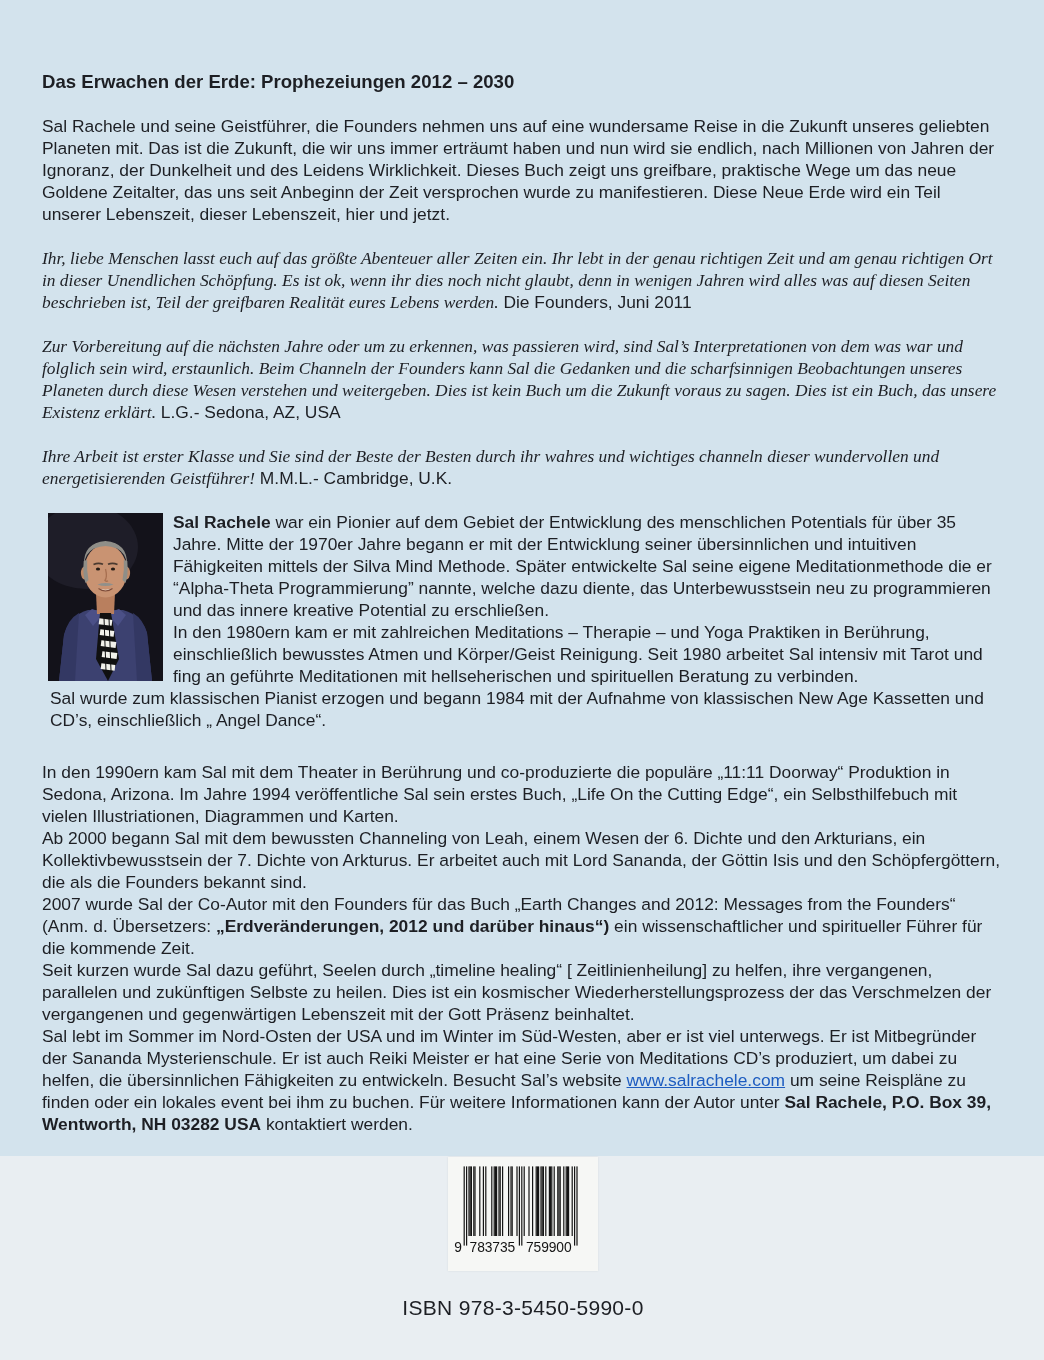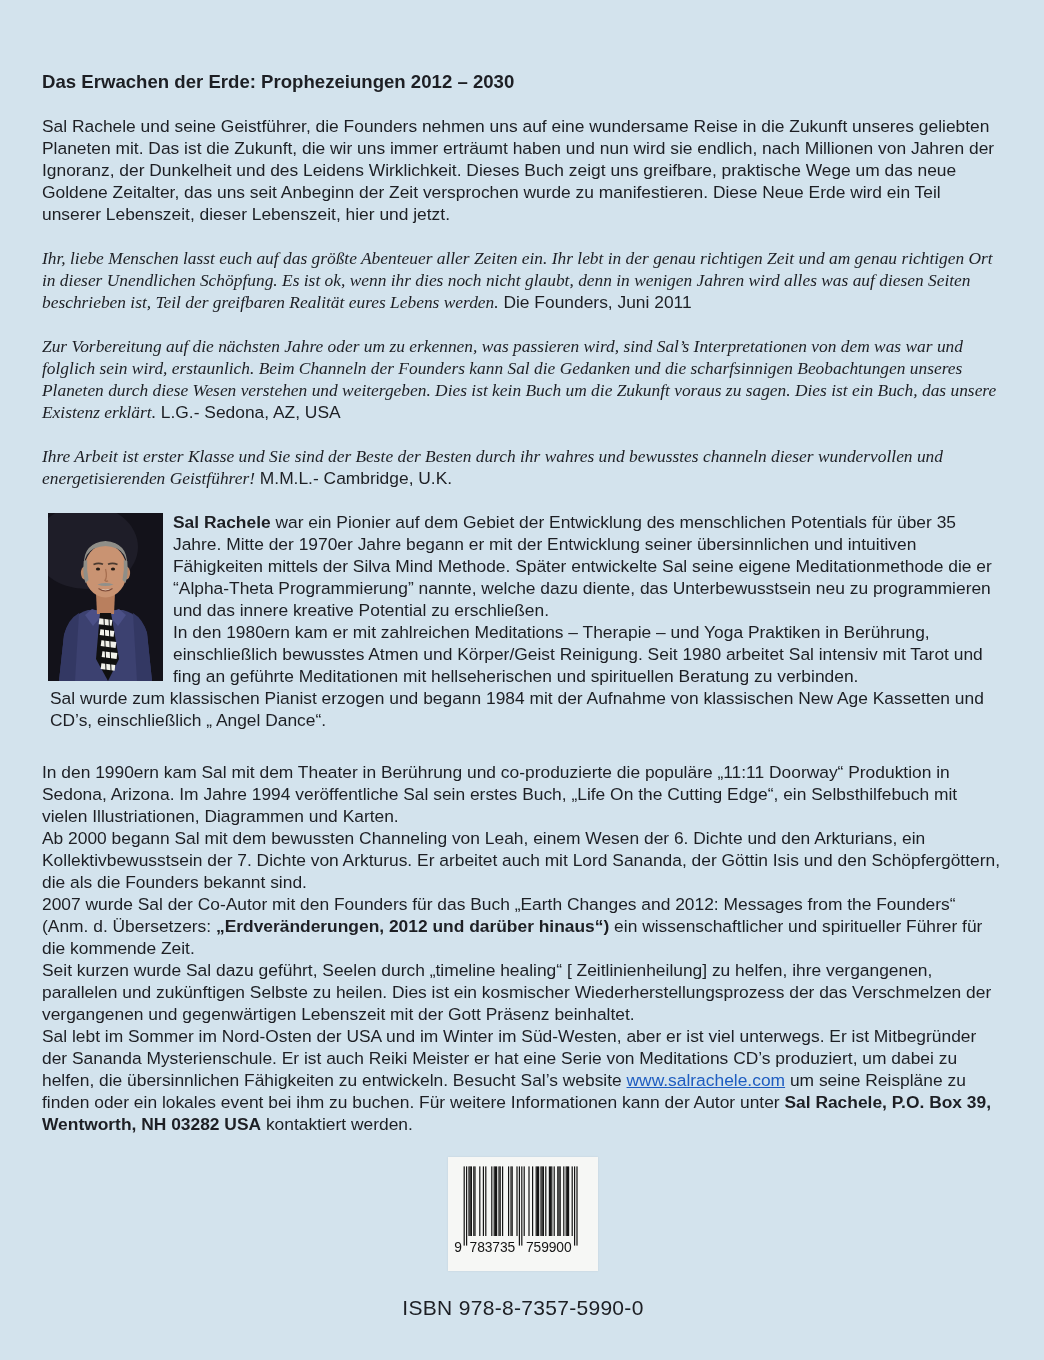--- a/index.html
+++ b/index.html
@@ -4,21 +4,21 @@
 <style>
   html,body{margin:0;padding:0;}
   body{
     width:1044px;height:1360px;
     background:#e9eef2;
     font-family:"Liberation Sans","DejaVu Sans",sans-serif;
     overflow:hidden;
   }
   .page{
     position:relative;
-    width:1044px;height:1360px;
+    width:1044px;height:1156px;
     background:#d3e3ed;
     color:#1d1f24;
   }
   .content{
     padding:70px 40px 0 42px;
     font-size:17.4px;
     line-height:22px;
   }
   .title{
     font-weight:bold;
@@ -75,21 +75,21 @@
   <div class="content">
 
     <h1 class="title">Das Erwachen der Erde: Prophezeiungen 2012 – 2030</h1>
 
     <p class="block"><span>Sal Rachele und seine Geistführer, die Founders nehmen uns auf eine wundersame Reise in die Zukunft unseres geliebten Planeten mit. Das ist die Zukunft, die wir uns immer erträumt haben und nun wird sie endlich, nach Millionen von Jahren der Ignoranz, der Dunkelheit und des Leidens Wirklichkeit. Dieses Buch zeigt uns greifbare, praktische Wege um das neue Goldene Zeitalter, das uns seit Anbeginn der Zeit versprochen wurde zu manifestieren. Diese Neue Erde wird ein Teil unserer Lebenszeit, dieser Lebenszeit, hier und jetzt.</span></p>
 
     <p class="block"><span class="i">Ihr, liebe Menschen lasst euch auf das größte Abenteuer aller Zeiten ein. Ihr lebt in der genau richtigen Zeit und am genau richtigen Ort in dieser Unendlichen Schöpfung. Es ist ok, wenn ihr dies noch nicht glaubt, denn in wenigen Jahren wird alles was auf diesen Seiten beschrieben ist, Teil der greifbaren Realität eures Lebens werden.</span><span> Die Founders, Juni 2011</span></p>
 
     <p class="block"><span class="i">Zur Vorbereitung auf die nächsten Jahre oder um zu erkennen, was passieren wird, sind Sal’s Interpretationen von dem was war und folglich sein wird, erstaunlich. Beim Channeln der Founders kann Sal die Gedanken und die scharfsinnigen Beobachtungen unseres Planeten durch diese Wesen verstehen und weitergeben. Dies ist kein Buch um die Zukunft voraus zu sagen. Dies ist ein Buch, das unsere Existenz erklärt.</span><span>  L.G.- Sedona, AZ, USA</span></p>
 
-    <p class="block"><span class="i">Ihre Arbeit ist erster Klasse und Sie sind der Beste der Besten durch  ihr wahres und bewusstes channeln dieser wundervollen und energetisierenden Geistführer!</span><span>  M.M.L.- Cambridge, U.K.</span></p>
+    <p class="block"><span class="i">Ihre Arbeit ist erster Klasse und Sie sind der Beste der Besten durch  ihr wahres und wichtiges channeln dieser wundervollen und energetisierenden Geistführer!</span><span>  M.M.L.- Cambridge, U.K.</span></p>
 
     <div>
       <svg class="bio-photo" viewBox="0 0 115 168" width="115" height="168" xmlns="http://www.w3.org/2000/svg">
         <rect width="115" height="168" fill="#13121a"></rect>
         <ellipse cx="38" cy="34" rx="52" ry="42" fill="#1e1d28"></ellipse>
 
         <path d="M11 168 L16 122 Q22 102 40 97 L75 97 Q93 102 99 120 L104 168 Z" fill="#3c4170"></path>
         <path d="M11 168 L16 122 Q20 106 31 100 L27 168 Z" fill="#333863"></path>
         <path d="M104 168 L99 120 Q95 106 85 100 L89 168 Z" fill="#333863"></path>
 
@@ -193,17 +193,17 @@
               <rect x="100" y="2" width="1" height="66"></rect>
               <rect x="102" y="2" width="1" height="66"></rect>
             </g>
           <g font-family="Liberation Sans, DejaVu Sans, sans-serif" font-size="11.5" fill="#141414">
             <text x="3.5" y="73" text-anchor="middle">9</text>
             <text x="32" y="73" text-anchor="middle" textLength="38" lengthAdjust="spacing">783735</text>
             <text x="79" y="73" text-anchor="middle" textLength="38" lengthAdjust="spacing">759900</text>
           </g>
         </svg>
       </div>
-      <div class="isbn-line">ISBN 978-8-7357-5990-0</div>
+      <div class="isbn-line">ISBN 978-3-5450-5990-0</div>
     </div>
 
   </div>
 </div>
 
 </body></html>

